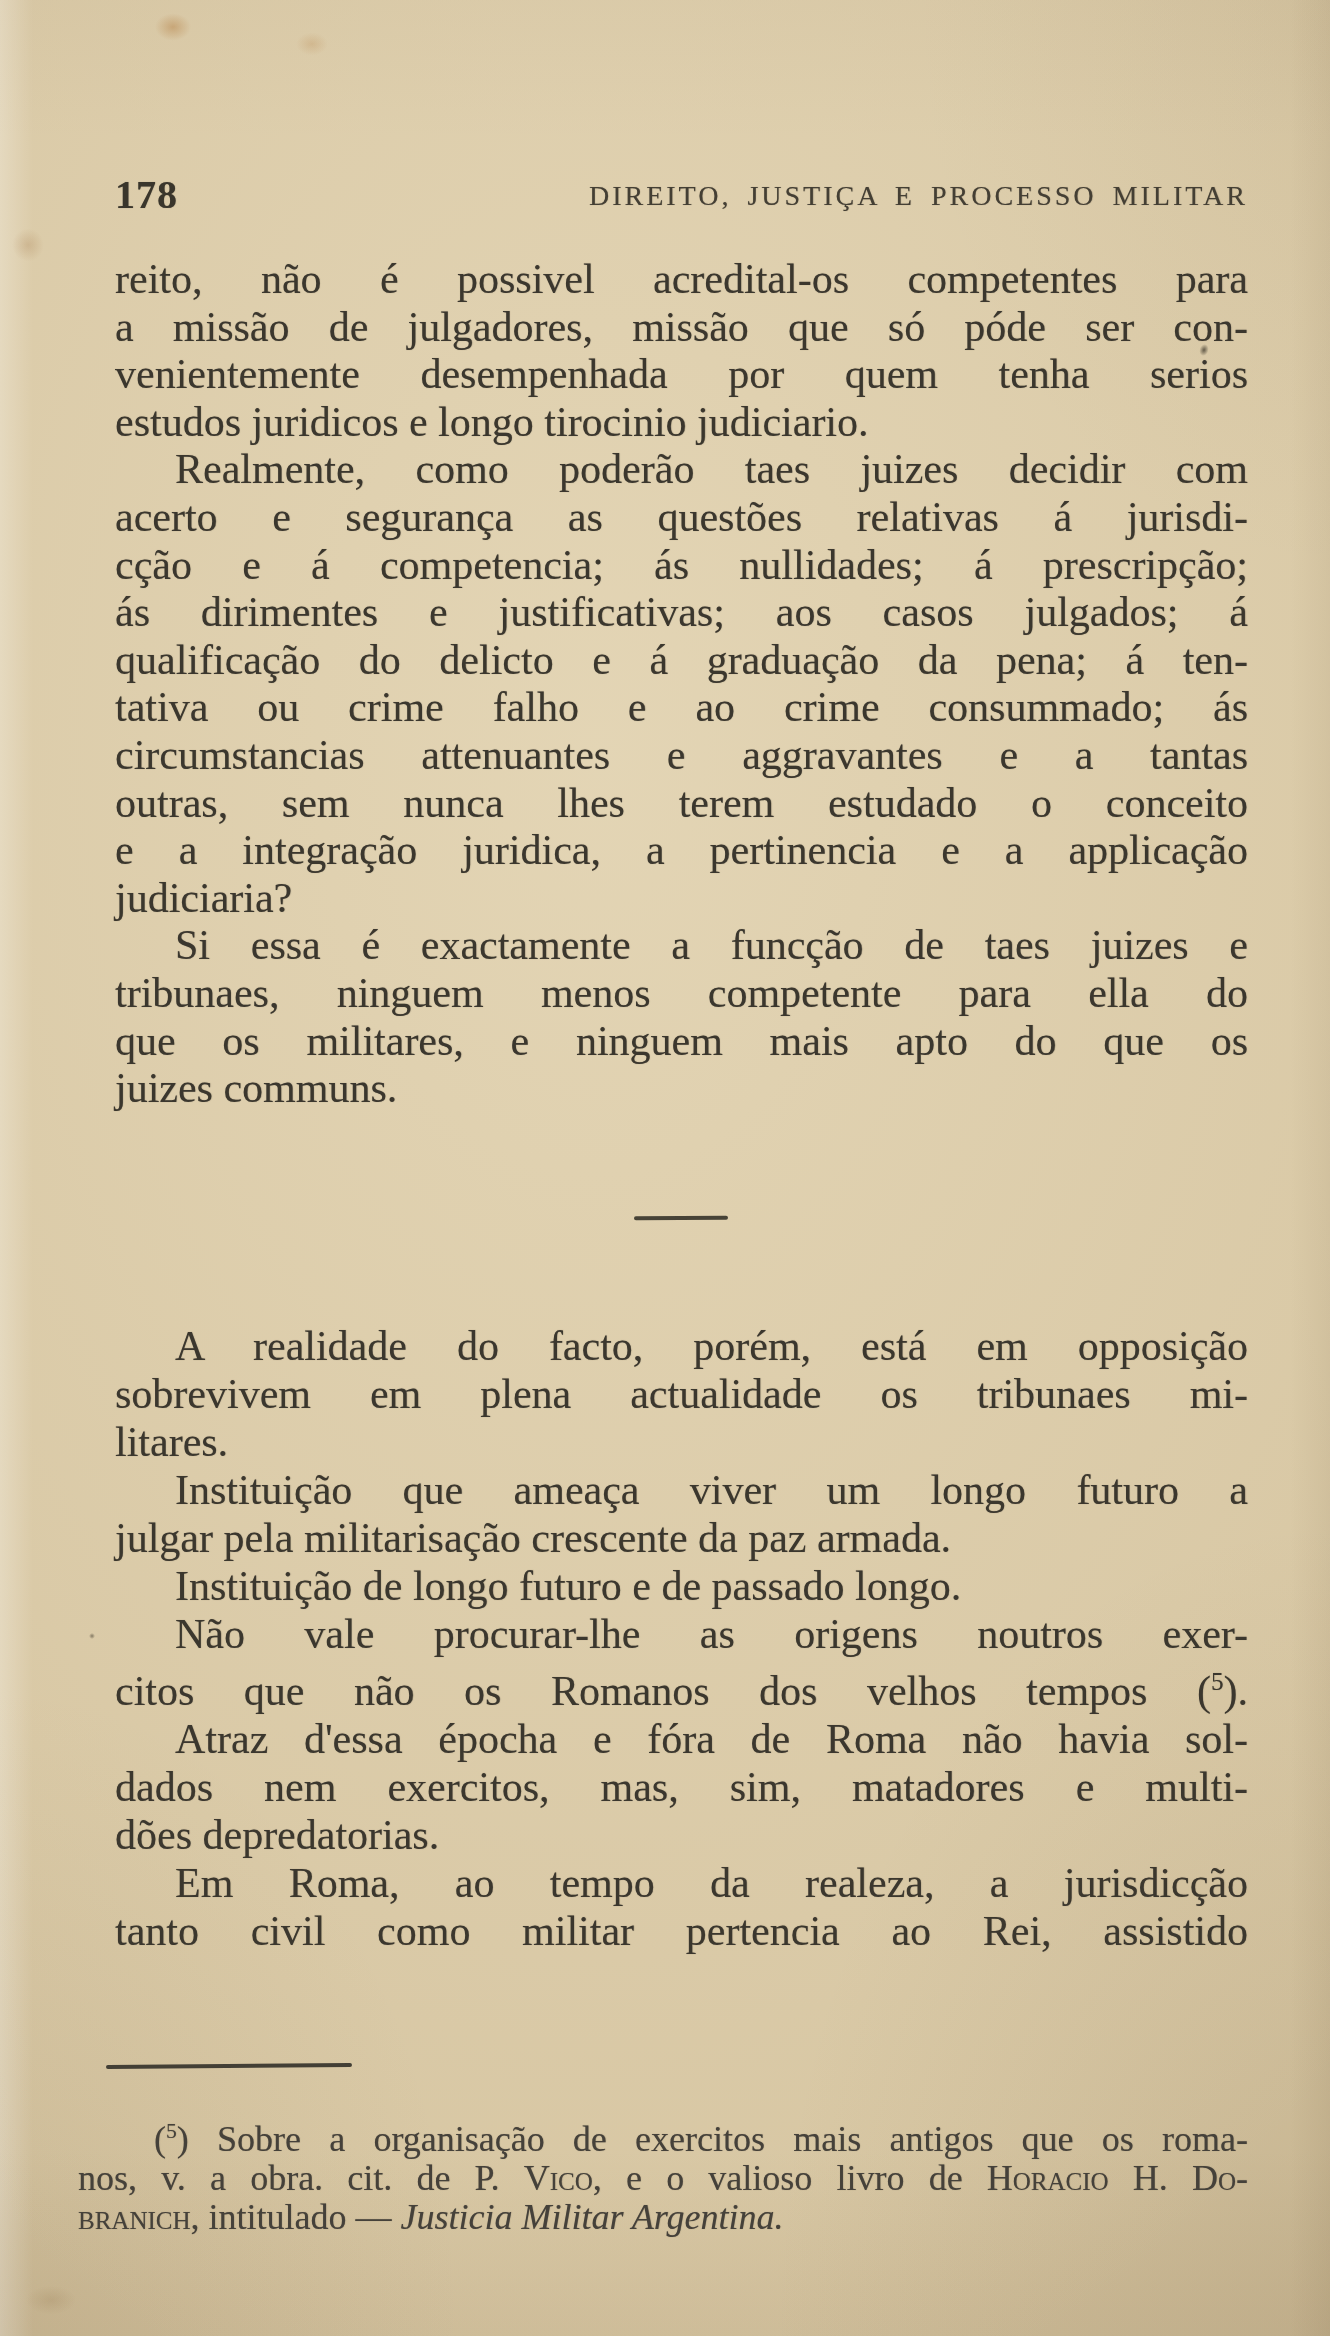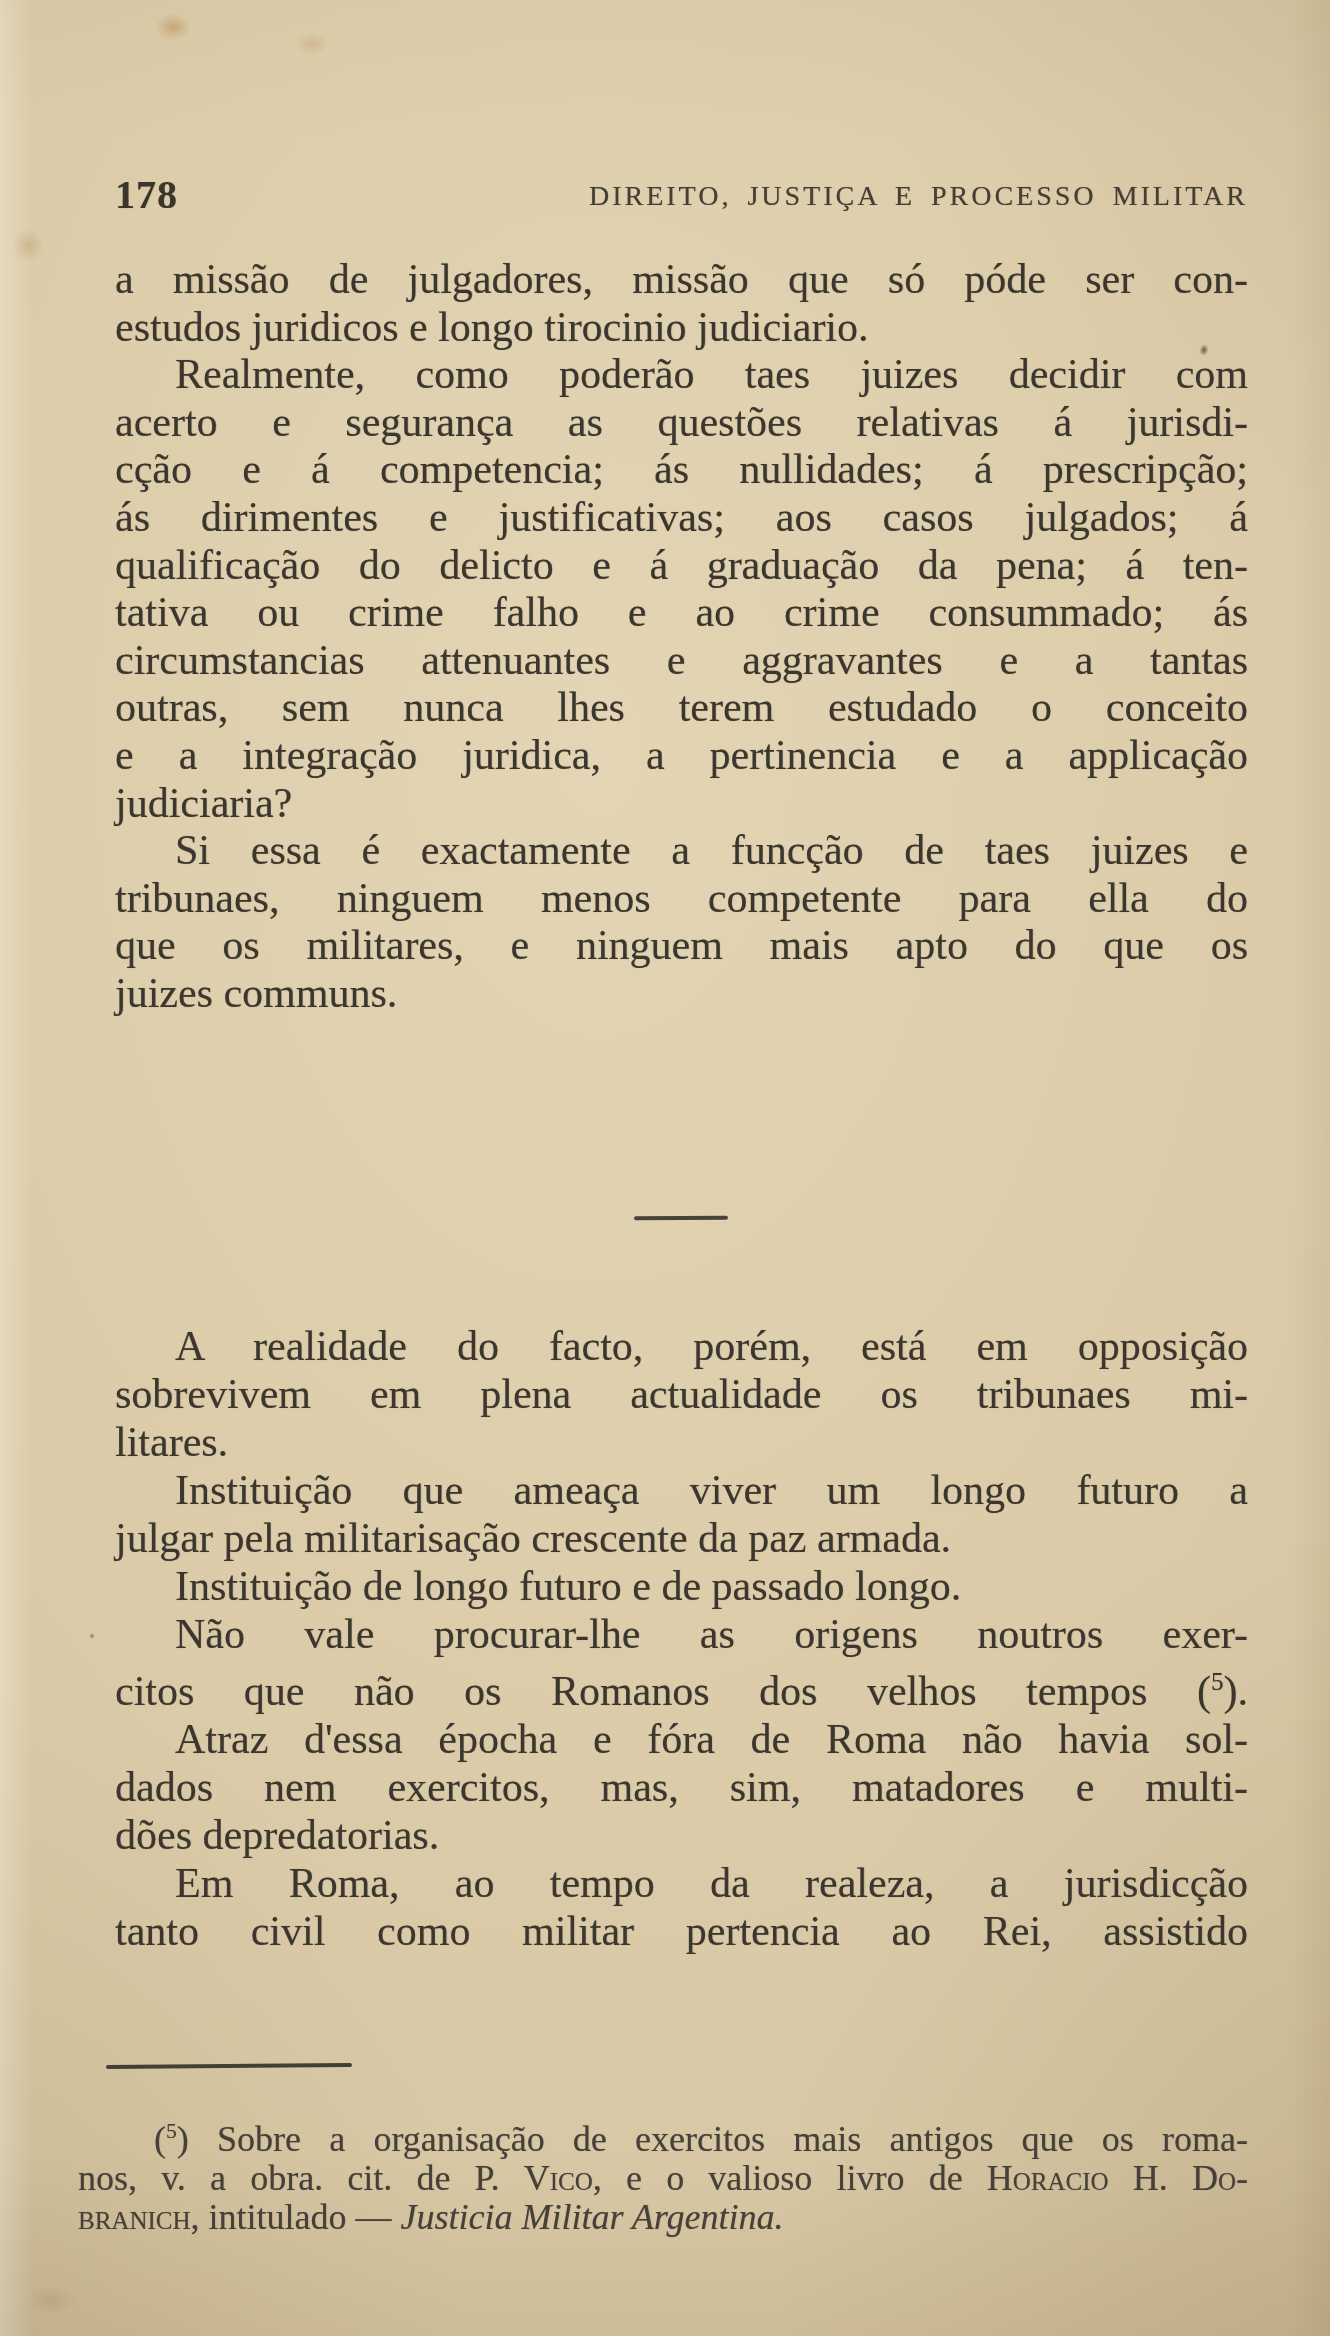--- a/index.html
+++ b/index.html
@@ -58,21 +58,23 @@
   <div class="stain" id="stain4"></div>
   <div class="stain" id="speck-para"></div>
   <div class="stain" id="speck-inst"></div>
 
   <header class="running-head">
     <span class="page-num">178</span>
     <span class="head-title">DIREITO, JUSTIÇA E PROCESSO MILITAR</span>
   </header>
 
   <main class="text-a">
+    <div class="ln">reito, não é possivel acredital-os competentes para</div>
     <div class="ln">a missão de julgadores, missão que só póde ser con-</div>
+    <div class="ln">venientemente desempenhada por quem tenha serios</div>
     <div class="ln nat">estudos juridicos e longo tirocinio judiciario.</div>
     <div class="ln in">Realmente, como poderão taes juizes decidir com</div>
     <div class="ln">acerto e segurança as questões relativas á jurisdi-</div>
     <div class="ln">cção e á competencia; ás nullidades; á prescripção;</div>
     <div class="ln">ás dirimentes e justificativas; aos casos julgados; á</div>
     <div class="ln">qualificação do delicto e á graduação da pena; á ten-</div>
     <div class="ln">tativa ou crime falho e ao crime consummado; ás</div>
     <div class="ln">circumstancias attenuantes e aggravantes e a tantas</div>
     <div class="ln">outras, sem nunca lhes terem estudado o conceito</div>
     <div class="ln">e a integração juridica, a pertinencia e a applicação</div>

